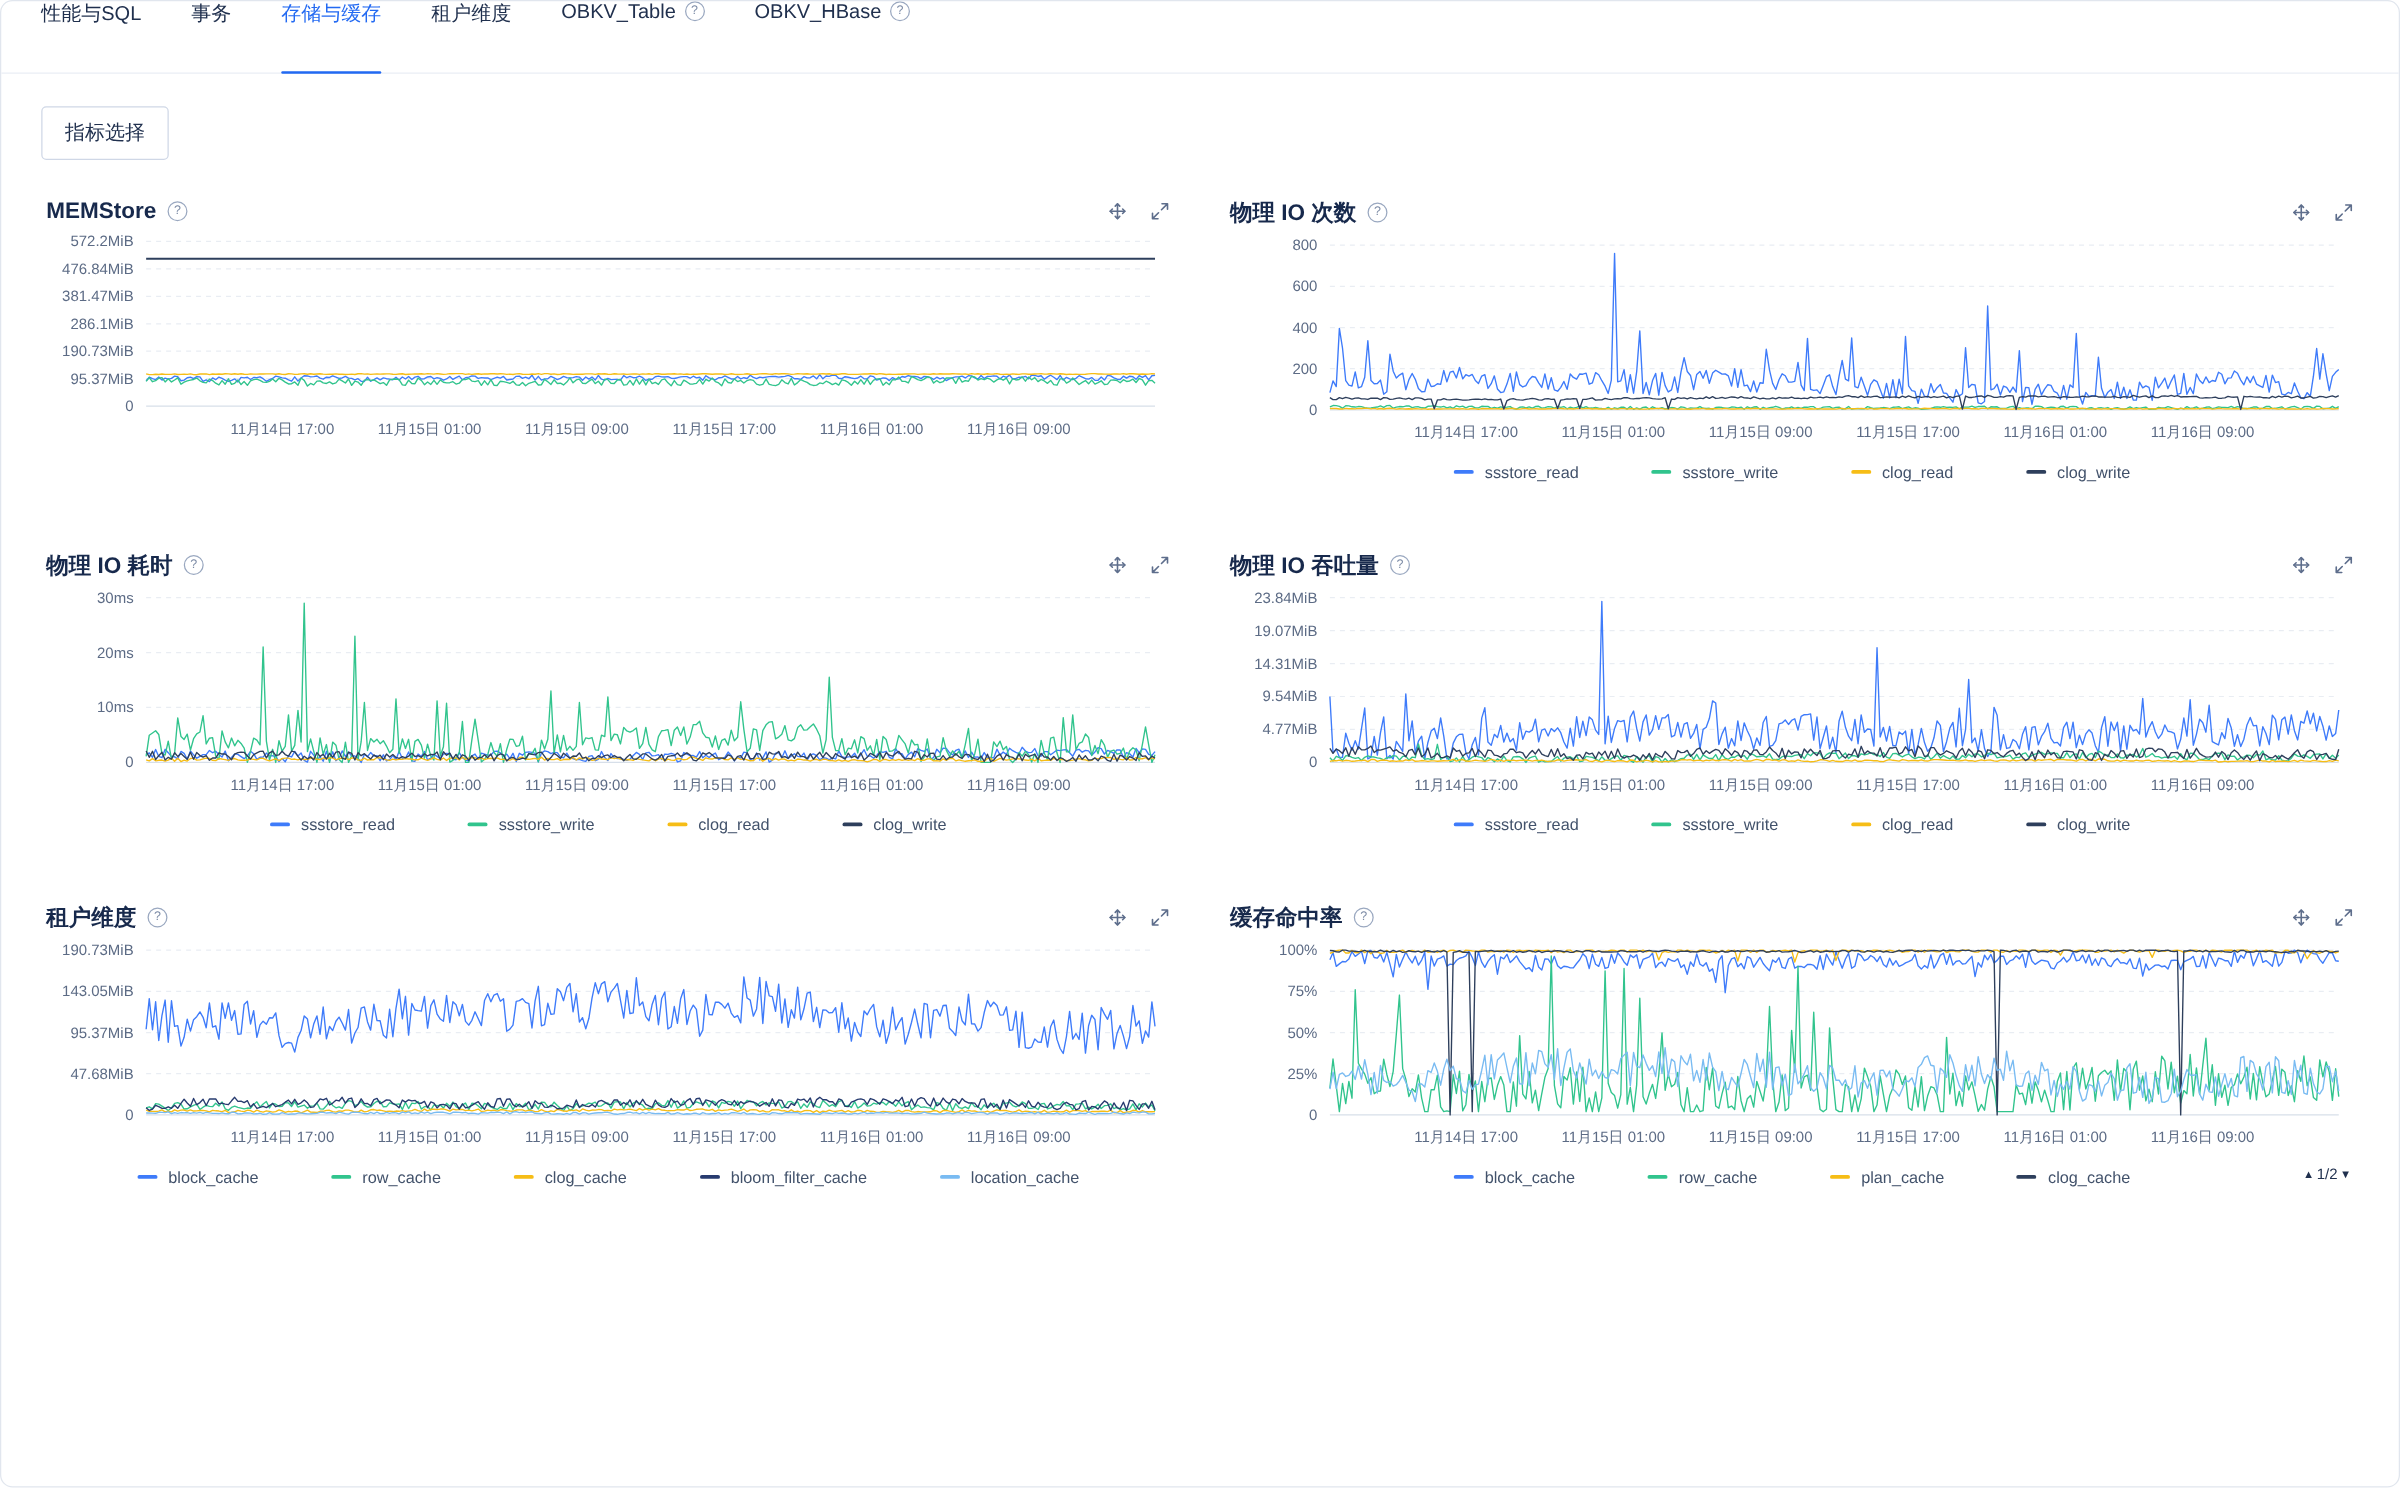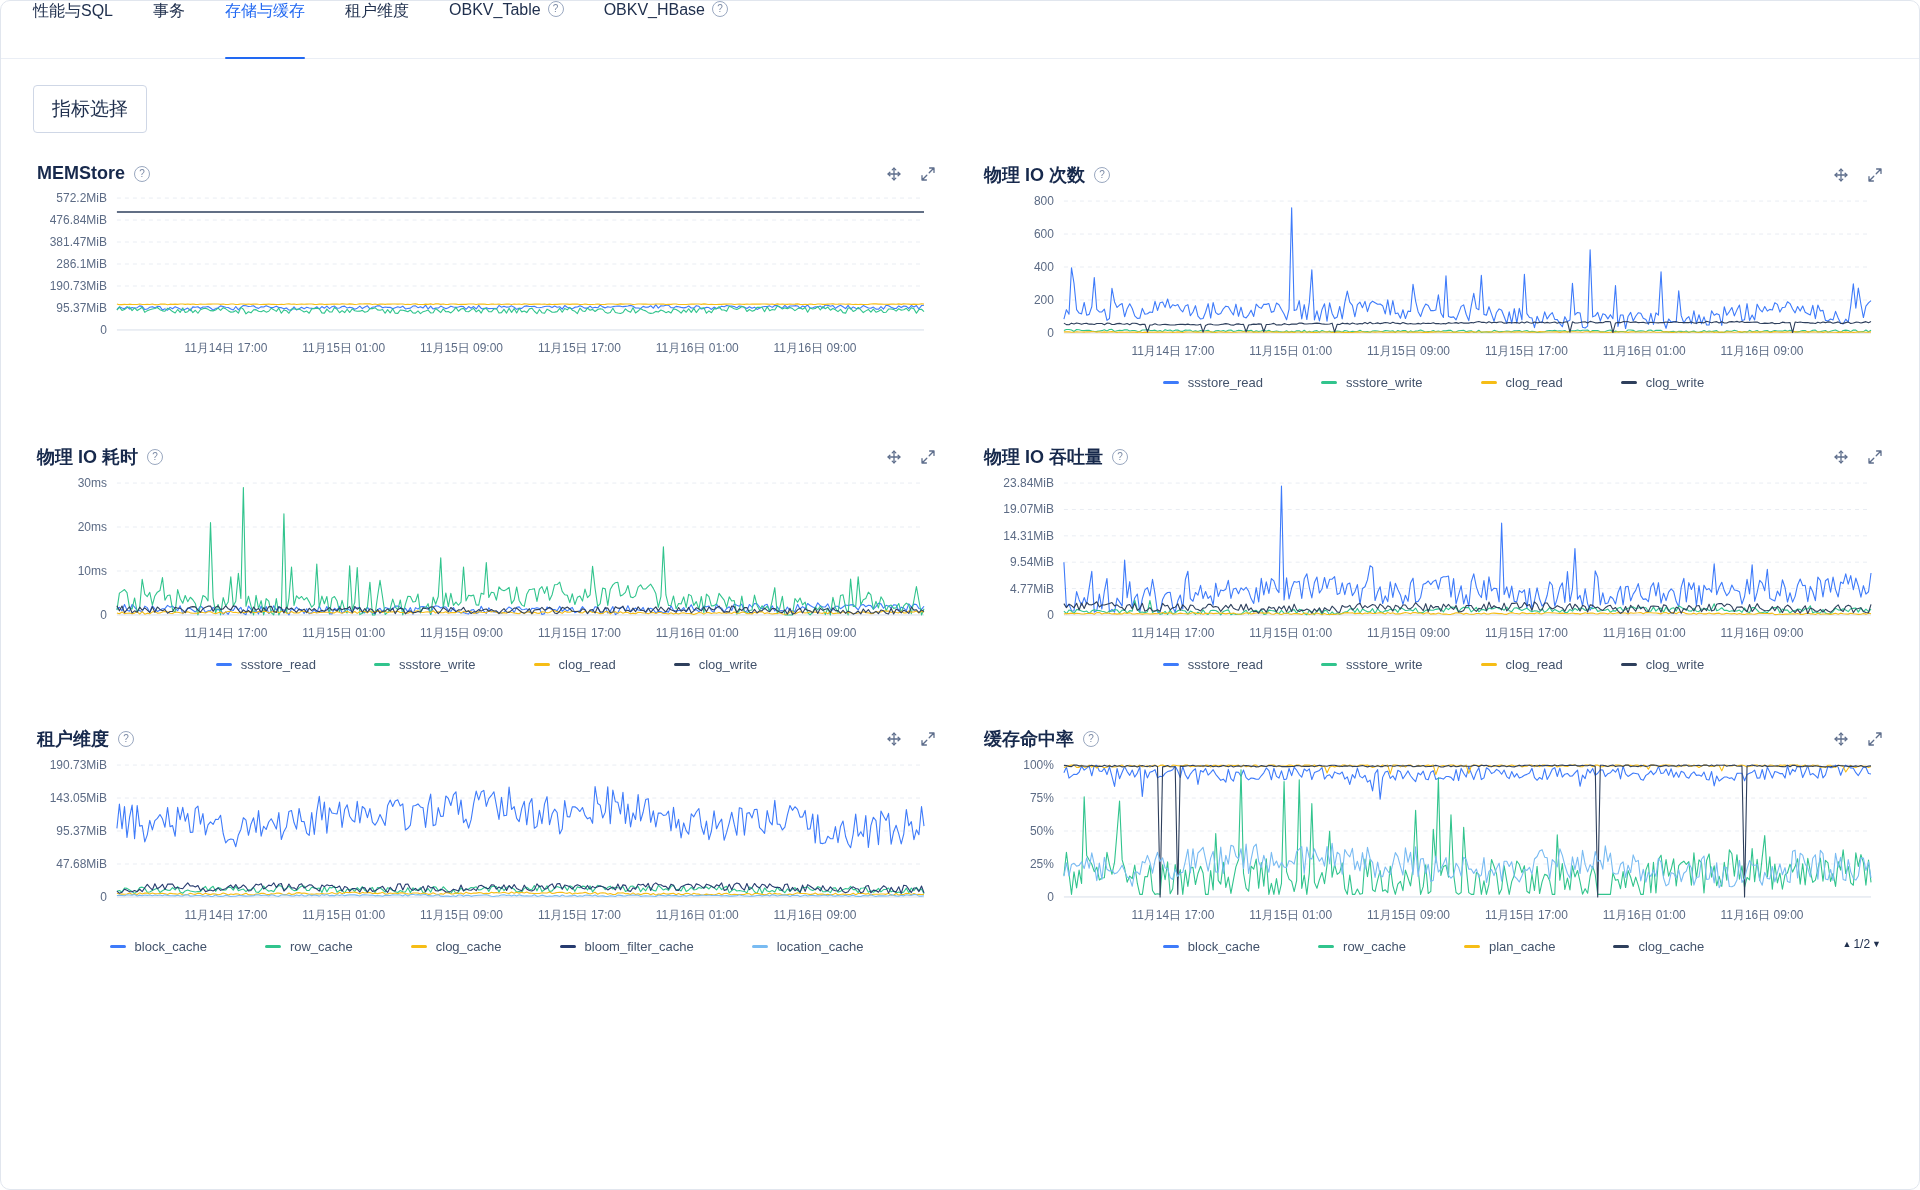--- a/index.html
+++ b/index.html
@@ -14,21 +14,21 @@
   .nav-tab{display:flex;gap:7px;height:100%;font-size:16px;cursor:pointer;position:relative;color:#20304e}
   .nav-tab.active{color:#2269f2;font-weight:400}
   .nav-tab.active::after{content:"";position:absolute;left:0;right:0;bottom:-1px;height:2px;background:#2269f2;border-radius:1px}
   .help-badge{width:16px;height:16px;border:1px solid #9aa8c0;border-radius:50%;font-size:10px;line-height:14px;text-align:center;color:#7b8aa5;display:inline-block;background:#fff}
   
   .toolbar{display:flex;align-items:flex-start;justify-content:space-between;padding:22px 36px 0 32px}
   .seg{display:inline-flex;border:1px solid #e6eaf2;border-radius:4px;overflow:hidden;background:#fff}
   .seg-item{padding:13px 24px;font-size:15px;cursor:pointer;color:#20304e;background:#fff}
   .seg-item + .seg-item{border-left:1px solid #e6eaf2}
   .seg-item.active{background:#e8f1fd;color:#2269f2}
-  .metric-btn{padding:10px 18px;font-size:19px;border:1px solid #cfd7e6;border-radius:4px;background:#fff;cursor:pointer;color:#20304e;margin-top:4px}
+  .metric-btn{padding:10px 18px;font-size:16px;border:1px solid #cfd7e6;border-radius:4px;background:#fff;cursor:pointer;color:#20304e;margin-top:4px}
   
   .charts{display:grid;grid-template-columns:1fr 1fr;column-gap:48px;row-gap:52px;padding:30px 36px 0}
   .chart-card{min-width:0}
   .chart-header{display:flex;justify-content:space-between;align-items:center;margin-bottom:4px}
   .chart-title-wrap{display:flex;align-items:center;gap:9px}
   .chart-title{font-size:18px;font-weight:600;color:#17294c}
   .chart-actions{display:flex;align-items:center;gap:18px}
   .chart-actions .act{cursor:pointer;display:inline-flex}
   .legend{display:flex;justify-content:center;align-items:center;gap:58px;margin-top:2px;position:relative;height:22px}
   .legend-item{display:flex;align-items:center;gap:9px;font-size:13px;color:#42526b;cursor:pointer;white-space:nowrap}

